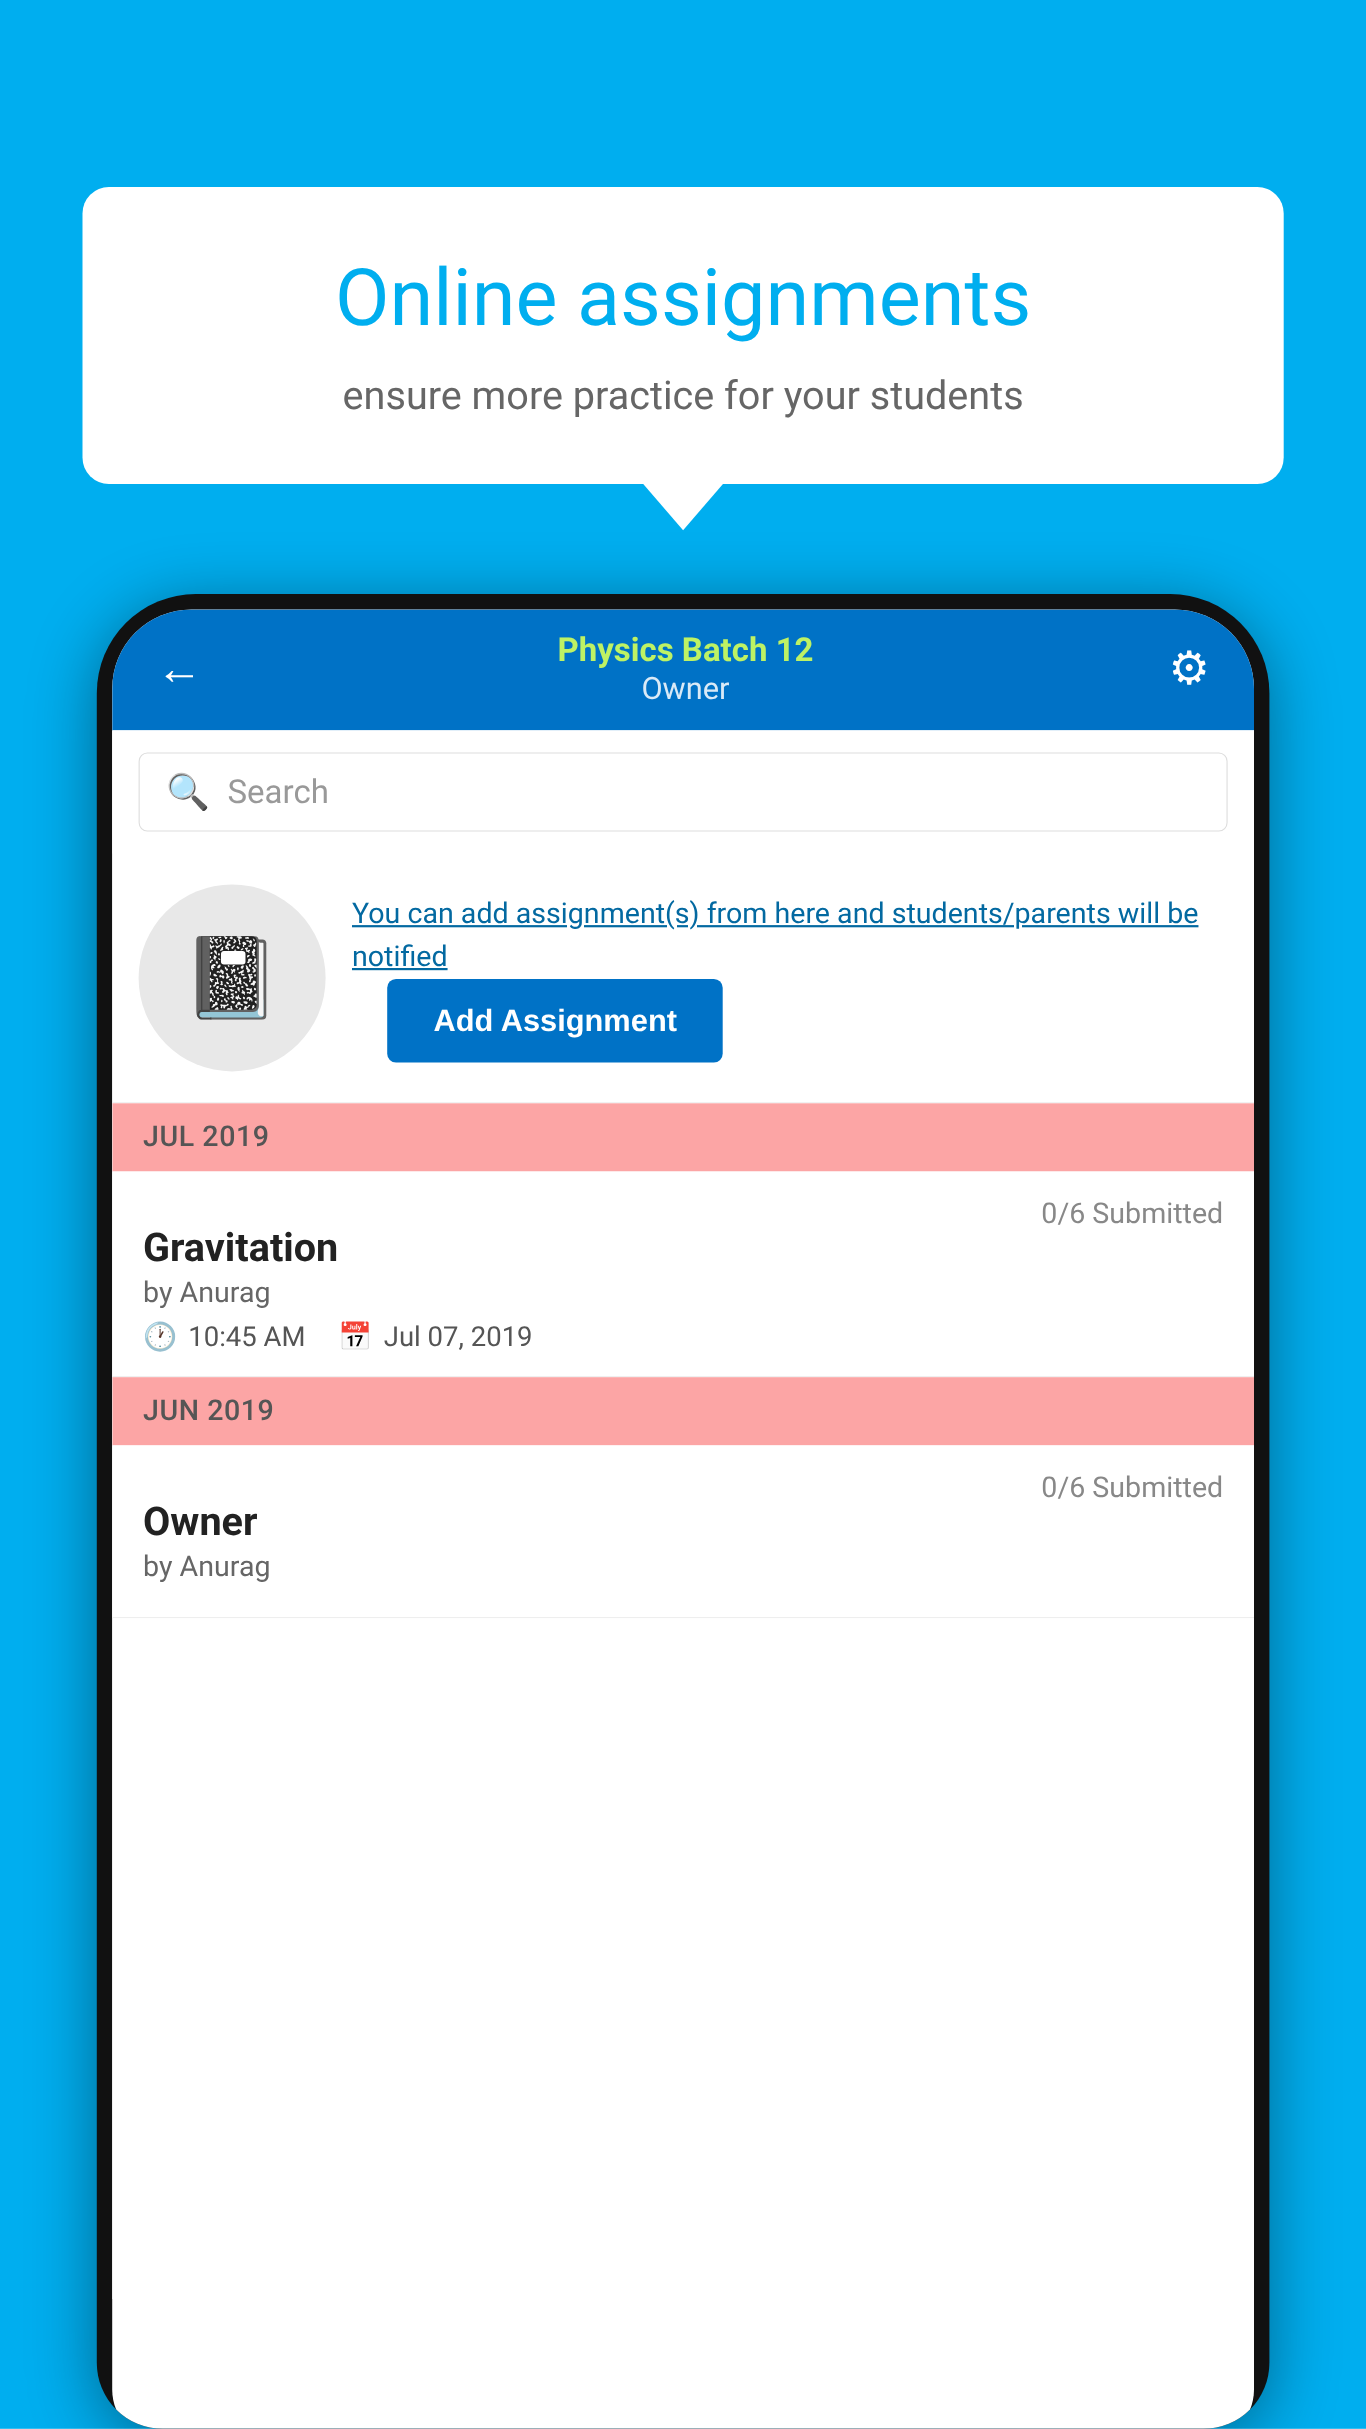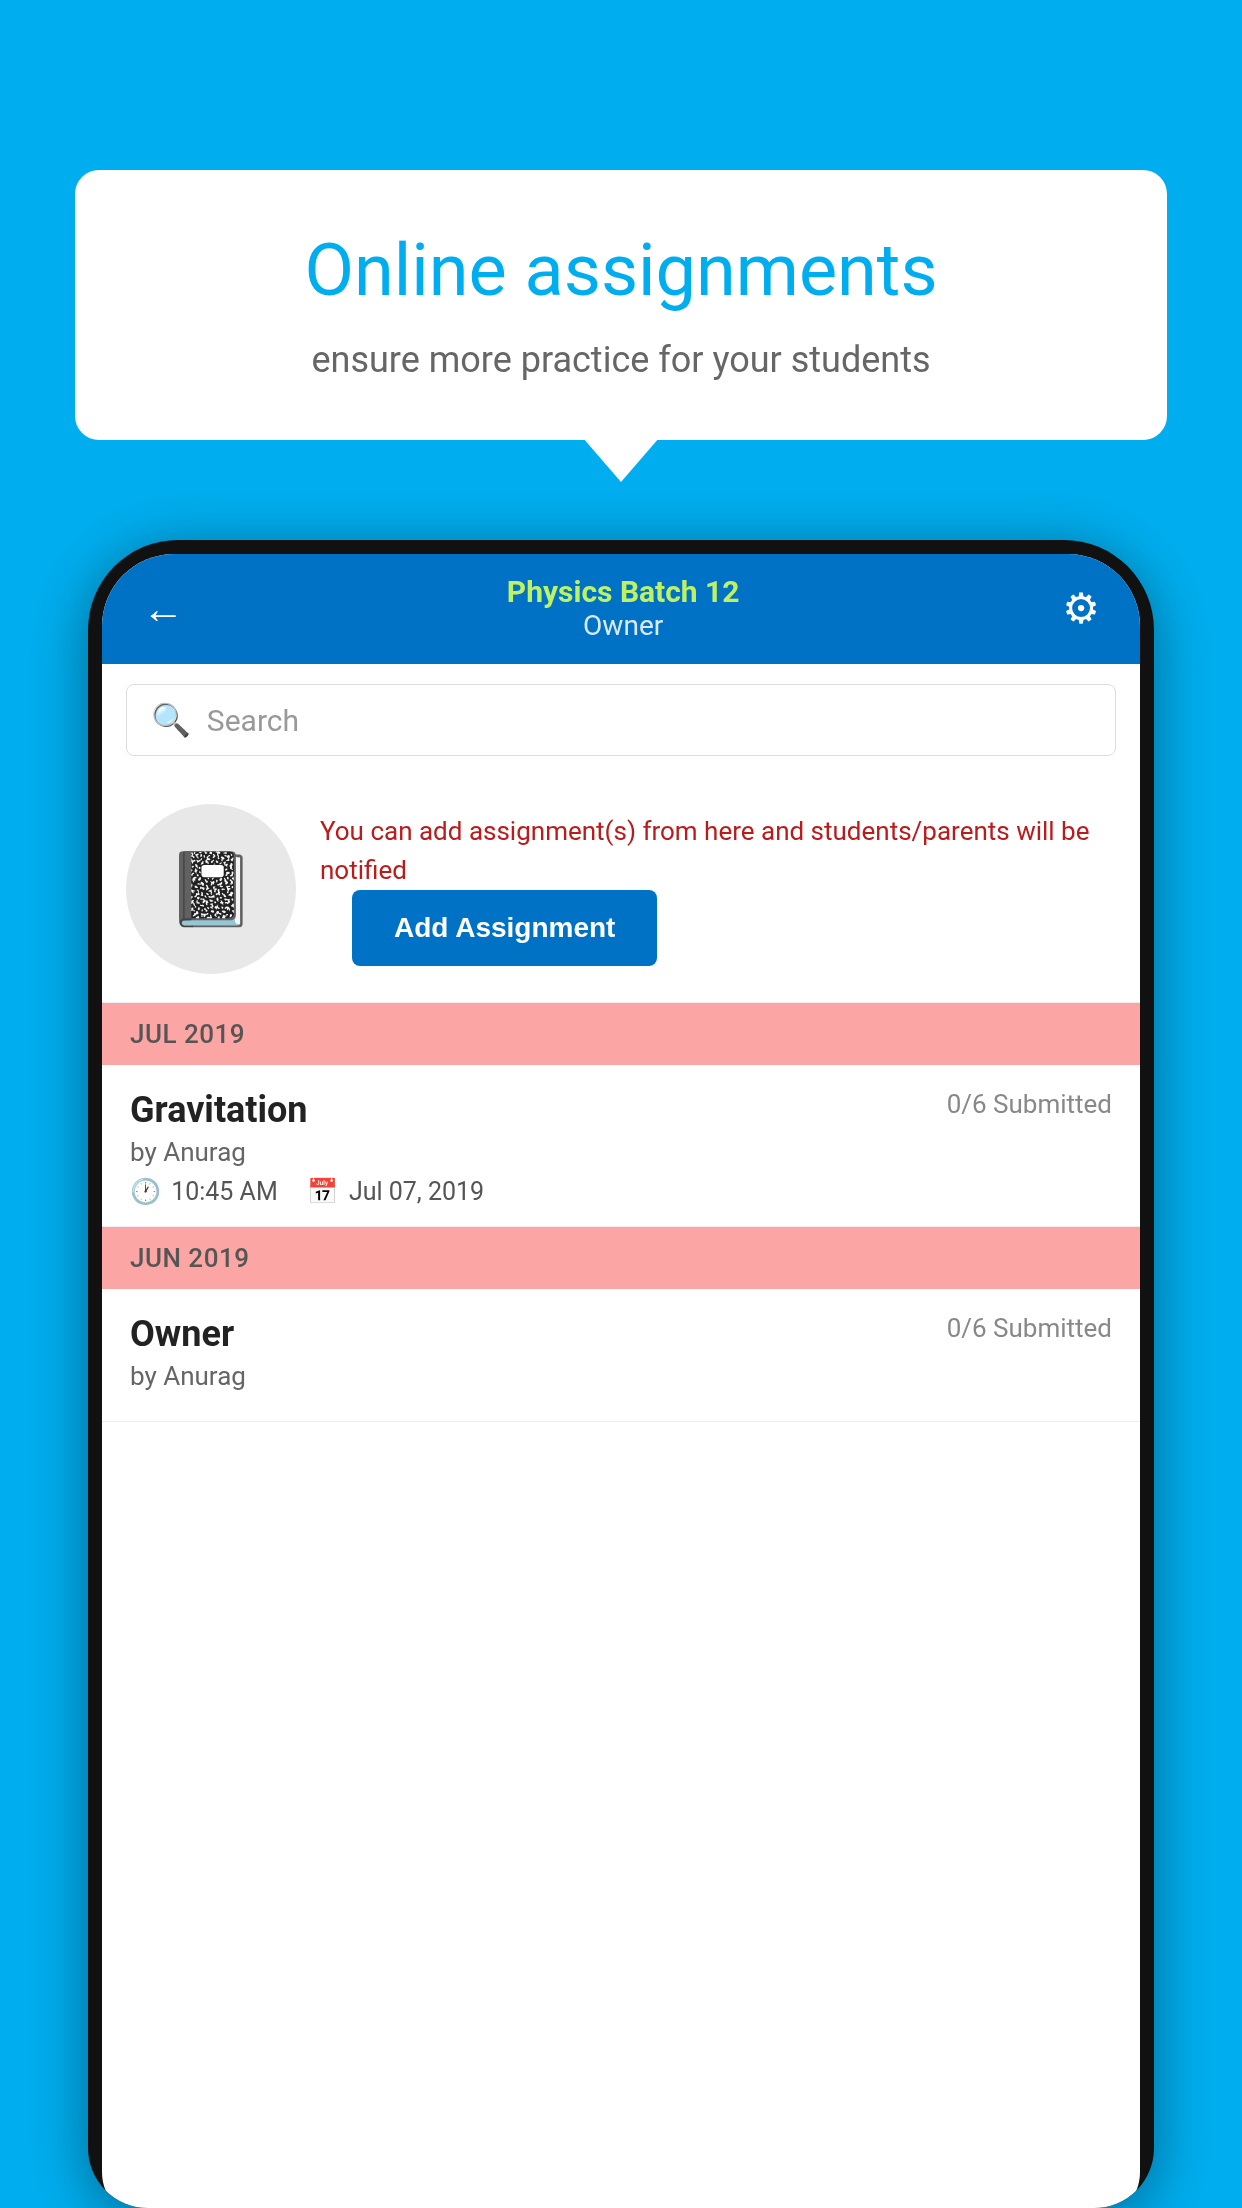--- a/index.html
+++ b/index.html
@@ -233,22 +233,23 @@
     .notebook-icon {
       font-size: 72px;
     }
 
     .add-assignment-right {
       flex: 1;
     }
 
     .add-assignment-text {
       font-size: 26px;
-      color: #b91c1c;
+      color: #0369a1;
       line-height: 1.5;
+      text-decoration: underline;
     }
 
     .add-assignment-btn {
       background: #0072C6;
       color: white;
       border: none;
       border-radius: 8px;
       padding: 22px 42px;
       font-size: 28px;
       font-weight: 600;
@@ -277,20 +278,21 @@
       display: flex;
       justify-content: space-between;
       align-items: flex-start;
       margin-bottom: 6px;
     }
 
     .assignment-name {
       font-size: 36px;
       font-weight: 700;
       color: #222;
+      margin-top: 24px;
     }
 
     .assignment-submitted {
       font-size: 26px;
       color: #888;
     }
 
     .assignment-by {
       font-size: 26px;
       color: #666;

